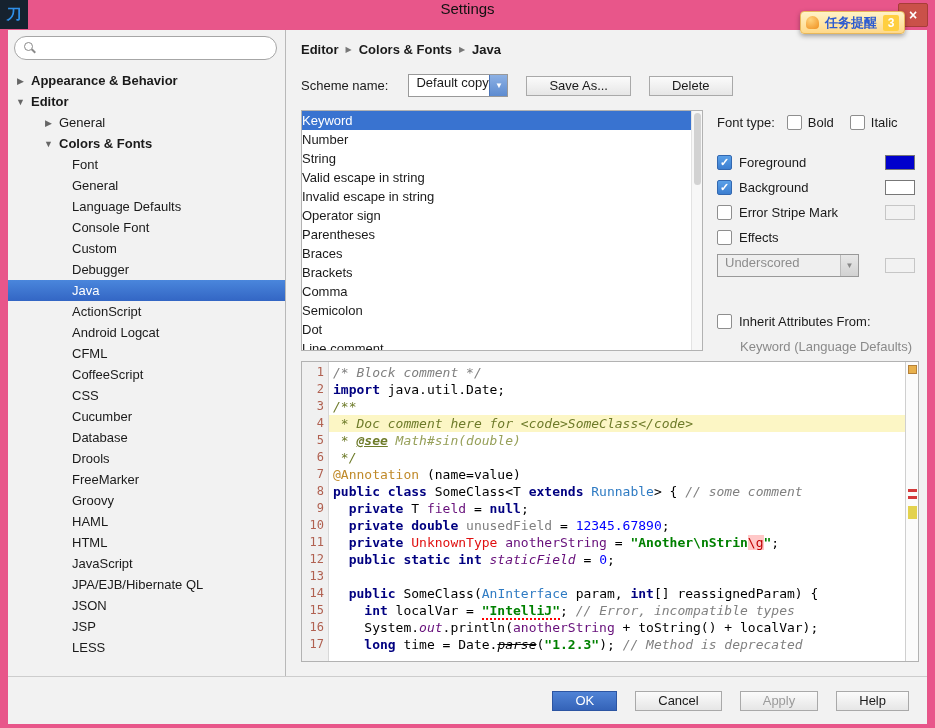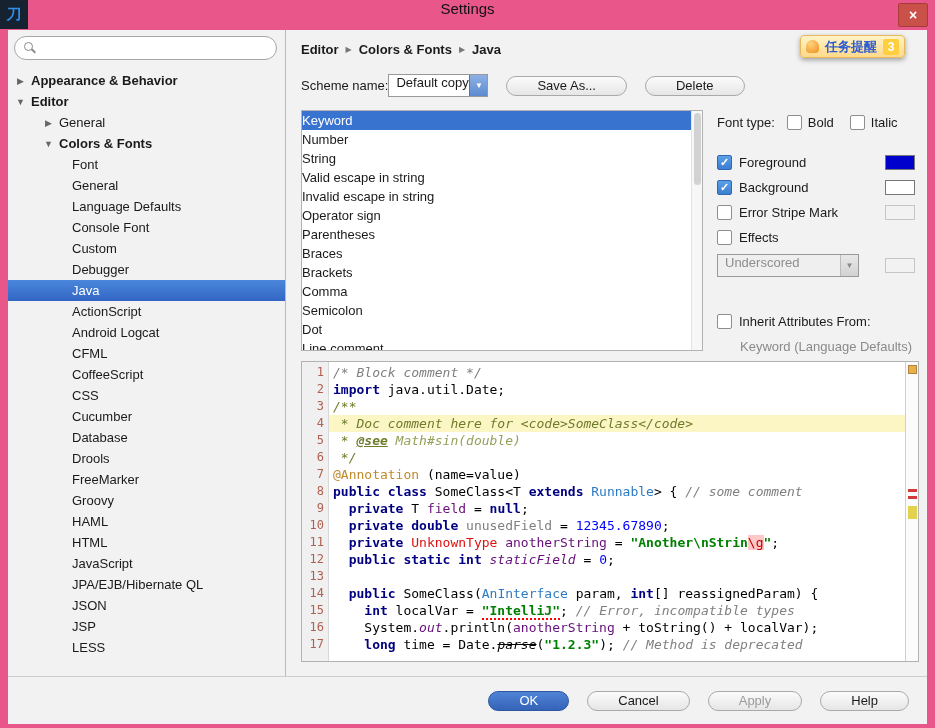--- a/index.html
+++ b/index.html
@@ -25,25 +25,25 @@
 .tree-row.lvl2{padding-left:47px}
 .tree-row.b .tl{font-weight:bold}
 .tree-row.sel{background:linear-gradient(#4a86dc,#3366c4);color:#fff}
 .tw{width:13px;flex:none;font-size:9px;color:#666;text-align:center}
 .tree-row.sel .tw{color:#fff}
 
 .main{position:absolute;left:279px;top:0;right:0;bottom:48px}
 .breadcrumb{position:absolute;left:14px;top:12px;font-weight:bold;display:flex;gap:7px;align-items:center}
 .bc-sep{font-size:8px;color:#777;font-weight:normal}
 .scheme-row{position:absolute;left:14px;top:44px;display:flex;align-items:center}
-.scheme-label{margin-right:0}
+.scheme-label{margin-right:20px}
 .combo{height:23px;background:#fff;border:1px solid #999;display:flex;align-items:flex-start;position:relative;padding-right:20px;padding-left:7px;white-space:nowrap}
 .combo.scheme{width:100px}
 .combo-btn{position:absolute;right:0;top:0;bottom:0;width:18px;background:linear-gradient(#8db1e4,#5d8bd0);border-left:1px solid #4a74b8;color:#fff;font-size:8px;display:flex;align-items:center;justify-content:center}
-.btn{height:20px;padding:0 30px;background:linear-gradient(#fbfbfb,#e6e6e6);border:1px solid #a9a9a9;border-radius:12px;font:inherit;color:#1a1a1a;cursor:default}
+.btn{height:20px;padding:0 22px;background:linear-gradient(#fbfbfb,#e6e6e6);border:1px solid #a9a9a9;border-radius:0;font:inherit;color:#1a1a1a;cursor:default}
 .scheme-row .btn{margin-left:18px}
 
 .element-list{position:absolute;left:14px;top:80px;width:402px;height:241px;background:#fff;border:1px solid #b2b2b2;overflow:hidden}
 .list-items{position:absolute;left:0;top:0;right:11px;bottom:0;overflow:hidden}
 .li{height:19px;line-height:19px;white-space:nowrap}
 .li.sel{background:#3973d0;color:#fff}
 .list-scrollbar{position:absolute;right:0;top:0;bottom:0;width:11px;background:#f7f7f7;border-left:1px solid #e3e3e3}
 .list-thumb{position:absolute;top:2px;left:2px;width:7px;height:72px;background:#d2d2d2;border-radius:4px}
 
 .props{position:absolute;left:430px;top:84px;right:8px}
@@ -94,21 +94,21 @@
 .tk-sfld{color:#660e7a;font-style:italic}
 .tk-un{color:#808080}
 .tk-err{color:#e01010}
 .tk-bad{color:#c00000;background:#ffc8c8}
 .tk-dep{color:#000;font-style:italic;text-decoration:line-through}
 
 .bottom-bar{position:absolute;left:0;right:0;bottom:0;height:48px;border-top:1px solid #cdcdcd;display:flex;align-items:center;justify-content:flex-end;gap:18px;padding-right:18px}
 .btn.primary{background:linear-gradient(#4f83d6,#3463b8);border-color:#2c55a2;color:#fff;min-width:54px}
 .btn.disabled{color:#9b9b9b}
 
-.notif{position:absolute;right:30px;top:35px;height:23px;display:flex;align-items:center;gap:6px;padding:0 5px;background:linear-gradient(#fff3c8,#ffd98a);border:1px solid #e8b85a;border-radius:4px;box-shadow:0 2px 5px rgba(0,0,0,.35)}
+.notif{position:absolute;right:30px;top:11px;height:23px;display:flex;align-items:center;gap:6px;padding:0 5px;background:linear-gradient(#fff3c8,#ffd98a);border:1px solid #e8b85a;border-radius:4px;box-shadow:0 2px 5px rgba(0,0,0,.35)}
 .notif-icon{width:13px;height:13px;background:radial-gradient(circle at 35% 30%,#ffd27a,#ef8f1f);border-radius:50% 50% 30% 30%;flex:none}
 .notif-label{color:#2d5bd0;font-weight:bold;font-size:13px}
 .notif-count{width:16px;height:16px;background:#ffcf40;color:#fff;font-weight:bold;font-size:12px;display:flex;align-items:center;justify-content:center;border-radius:2px}
 </style>
 </head>
 <body>
 
 <div class="screen">
   <div class="app-icon">
       <span>刀</span>

